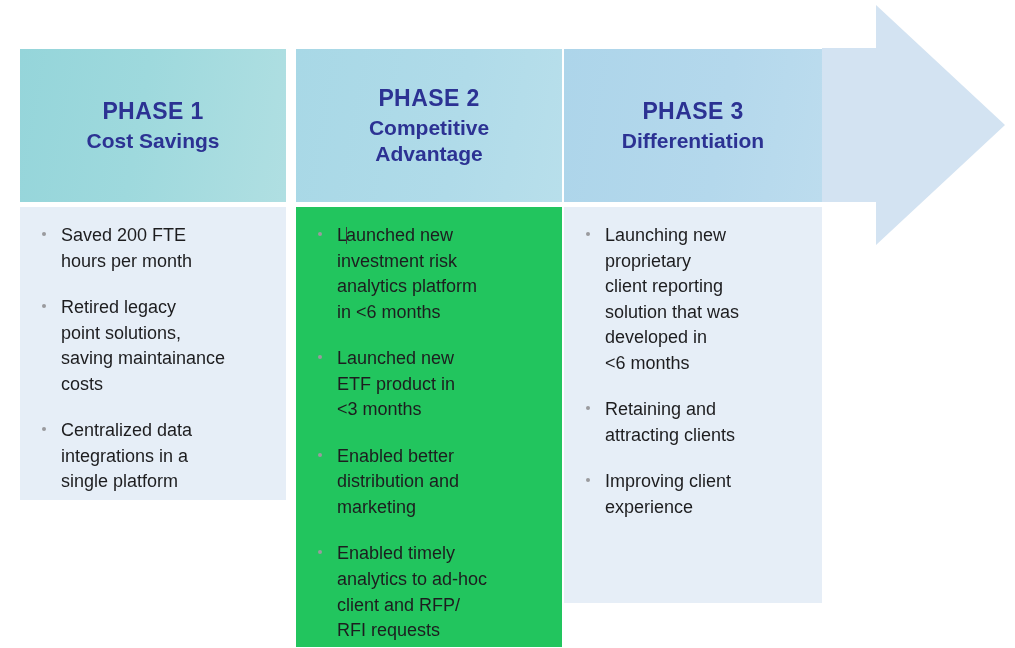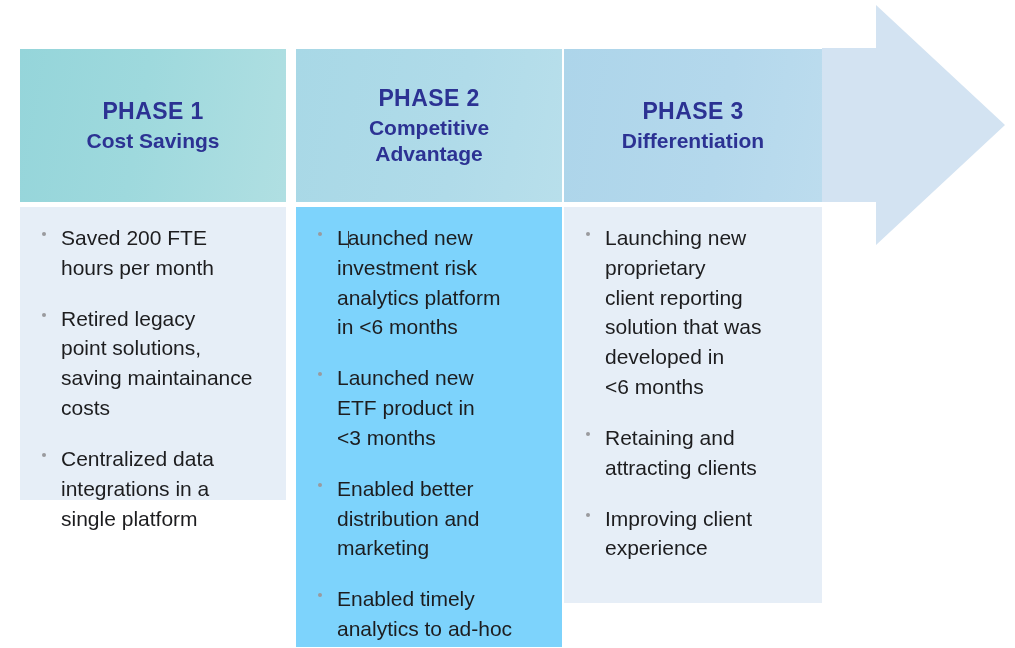--- a/index.html
+++ b/index.html
@@ -91,21 +91,21 @@
 
   .bullets {
     list-style: none;
     margin: 0;
     padding: 0;
   }
   .bullet {
     position: relative;
     padding-left: 27px;
     margin-bottom: 21px;
-    font-size: 21px;
+    font-size: 18px;
     line-height: 1.42;
     color: #1d1d1f;
   }
   .bullet:last-child { margin-bottom: 0; }
   .bullet .dot {
     position: absolute;
     left: 8px;
     top: 9px;
     width: 4px;
     height: 4px;
@@ -162,21 +162,21 @@
       </ul>
     </div>
   </div>
 
   <div class="col col-2">
     <div class="phase-header">
       <div class="phase-kicker" style="color: rgb(44, 50, 147);">PHASE 2</div>
       <div class="phase-sub" style="white-space: pre-line; color: rgb(44, 50, 147);">Competitive
 Advantage</div>
     </div>
-    <div class="phase-body" style="background: #7dd3fc;">
+    <div class="phase-body" style="background: #22c55e;">
       <ul class="bullets">
         <li class="bullet" style="color: rgb(29, 29, 31);">
           <span class="dot" style="background: rgb(154, 154, 158);"></span>
           <span class="bullet-text">L<span class="caret"></span>aunched new
 investment risk
 analytics platform
 in &lt;6 months</span>
         </li>
         <li class="bullet" style="color: rgb(29, 29, 31);">
           <span class="dot" style="background: rgb(154, 154, 158);"></span>

